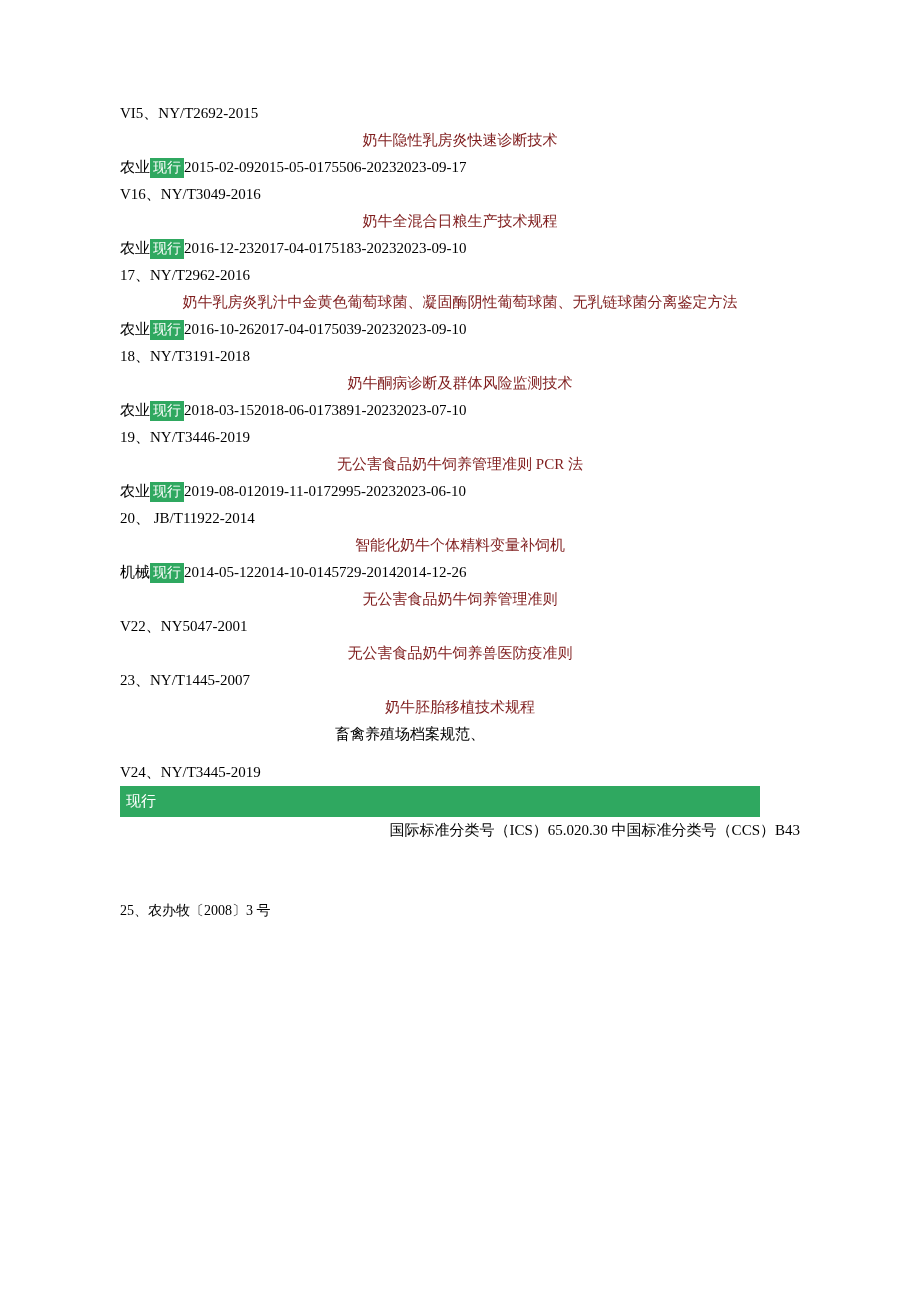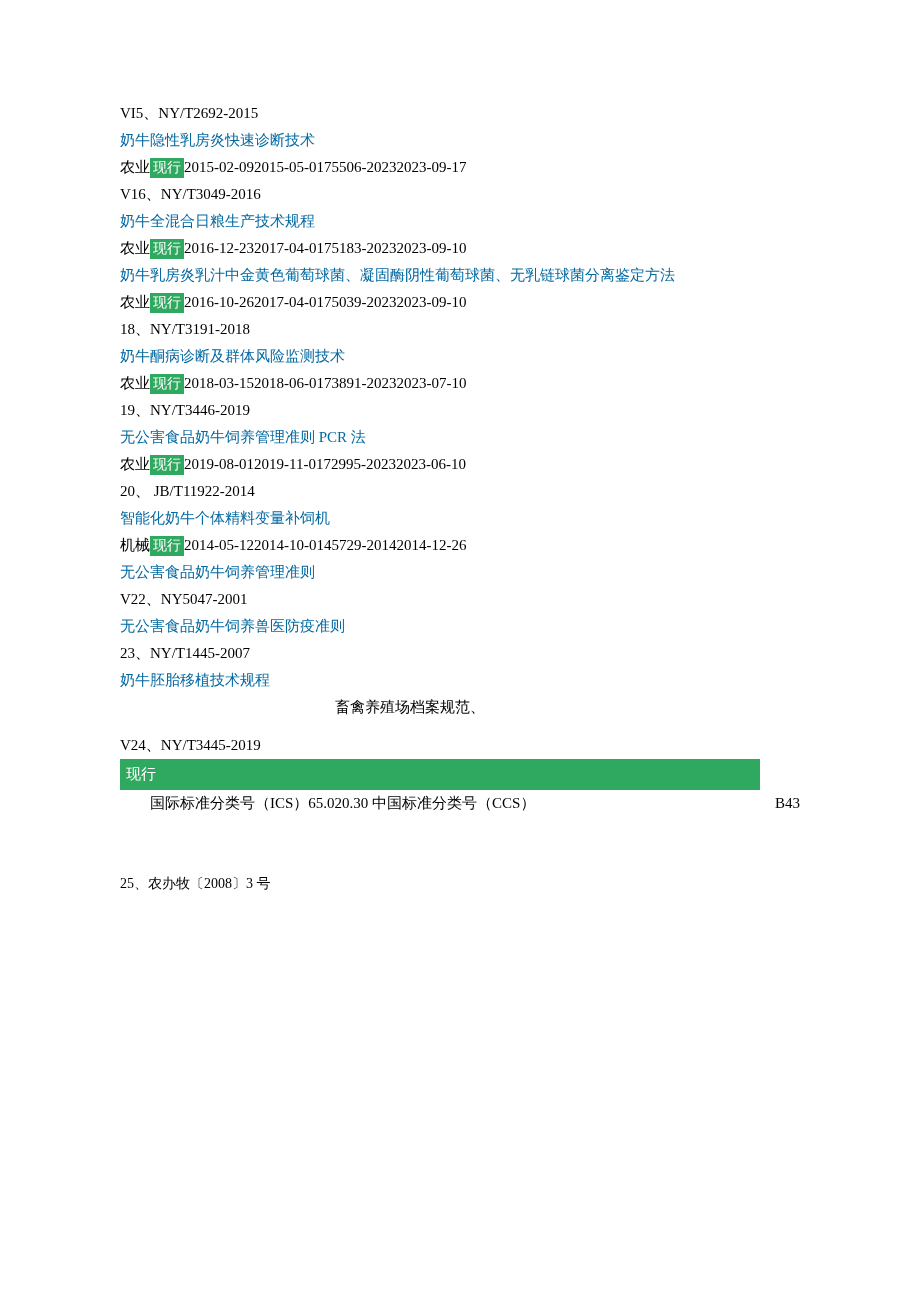--- a/index.html
+++ b/index.html
@@ -6,38 +6,38 @@
   body {
     font-family: "SimSun", "宋体", serif;
     font-size: 15px;
     color: #000;
     background: #fff;
     width: 920px;
     padding: 100px 120px 60px 120px;
     line-height: 1.8;
   }
   .line { white-space: nowrap; }
-  .blue { color: #0369a1; }
+  .blue { color: #7f1d1d; text-align: center; }
   .badge {
     display: inline-block;
     background: #2fa860;
     color: #fff;
     padding: 0 3px;
     font-size: 14px;
     line-height: 1.4;
   }
   .greenbar {
     background: #2fa860;
     color: #fff;
     padding: 2px 6px;
     width: 640px;
   }
   .ics-row {
     display: flex;
-    justify-content: space-between;
+    justify-content: flex-end;
     width: 680px;
     padding-left: 30px;
   }
   .footnote {
     margin-top: 54px;
     font-size: 14px;
   }
   .special-row {
     display: flex;
   }
@@ -46,20 +46,21 @@
 </head>
 <body>
 
 <div id="list">
     <div class="line">VI5、NY/T2692-2015</div>
     <div class="line blue">奶牛隐性乳房炎快速诊断技术</div>
     <div class="line"><span>农业</span><span class="badge">现行</span><span>2015-02-092015-05-0175506-20232023-09-17</span></div>
     <div class="line">V16、NY/T3049-2016</div>
     <div class="line blue">奶牛全混合日粮生产技术规程</div>
     <div class="line"><span>农业</span><span class="badge">现行</span><span>2016-12-232017-04-0175183-20232023-09-10</span></div>
+    <div class="line">17、NY/T2962-2016</div>
     <div class="blue">奶牛乳房炎乳汁中金黄色葡萄球菌、凝固酶阴性葡萄球菌、无乳链球菌分离鉴定方法</div>
     <div class="line"><span>农业</span><span class="badge">现行</span><span>2016-10-262017-04-0175039-20232023-09-10</span></div>
     <div class="line">18、NY/T3191-2018</div>
     <div class="line blue">奶牛酮病诊断及群体风险监测技术</div>
     <div class="line"><span>农业</span><span class="badge">现行</span><span>2018-03-152018-06-0173891-20232023-07-10</span></div>
     <div class="line">19、NY/T3446-2019</div>
     <div class="line blue">无公害食品奶牛饲养管理准则 PCR 法</div>
     <div class="line"><span>农业</span><span class="badge">现行</span><span>2019-08-012019-11-0172995-20232023-06-10</span></div>
     <div class="line">20、 JB/T11922-2014</div>
     <div class="line blue">智能化奶牛个体精料变量补饲机</div>

